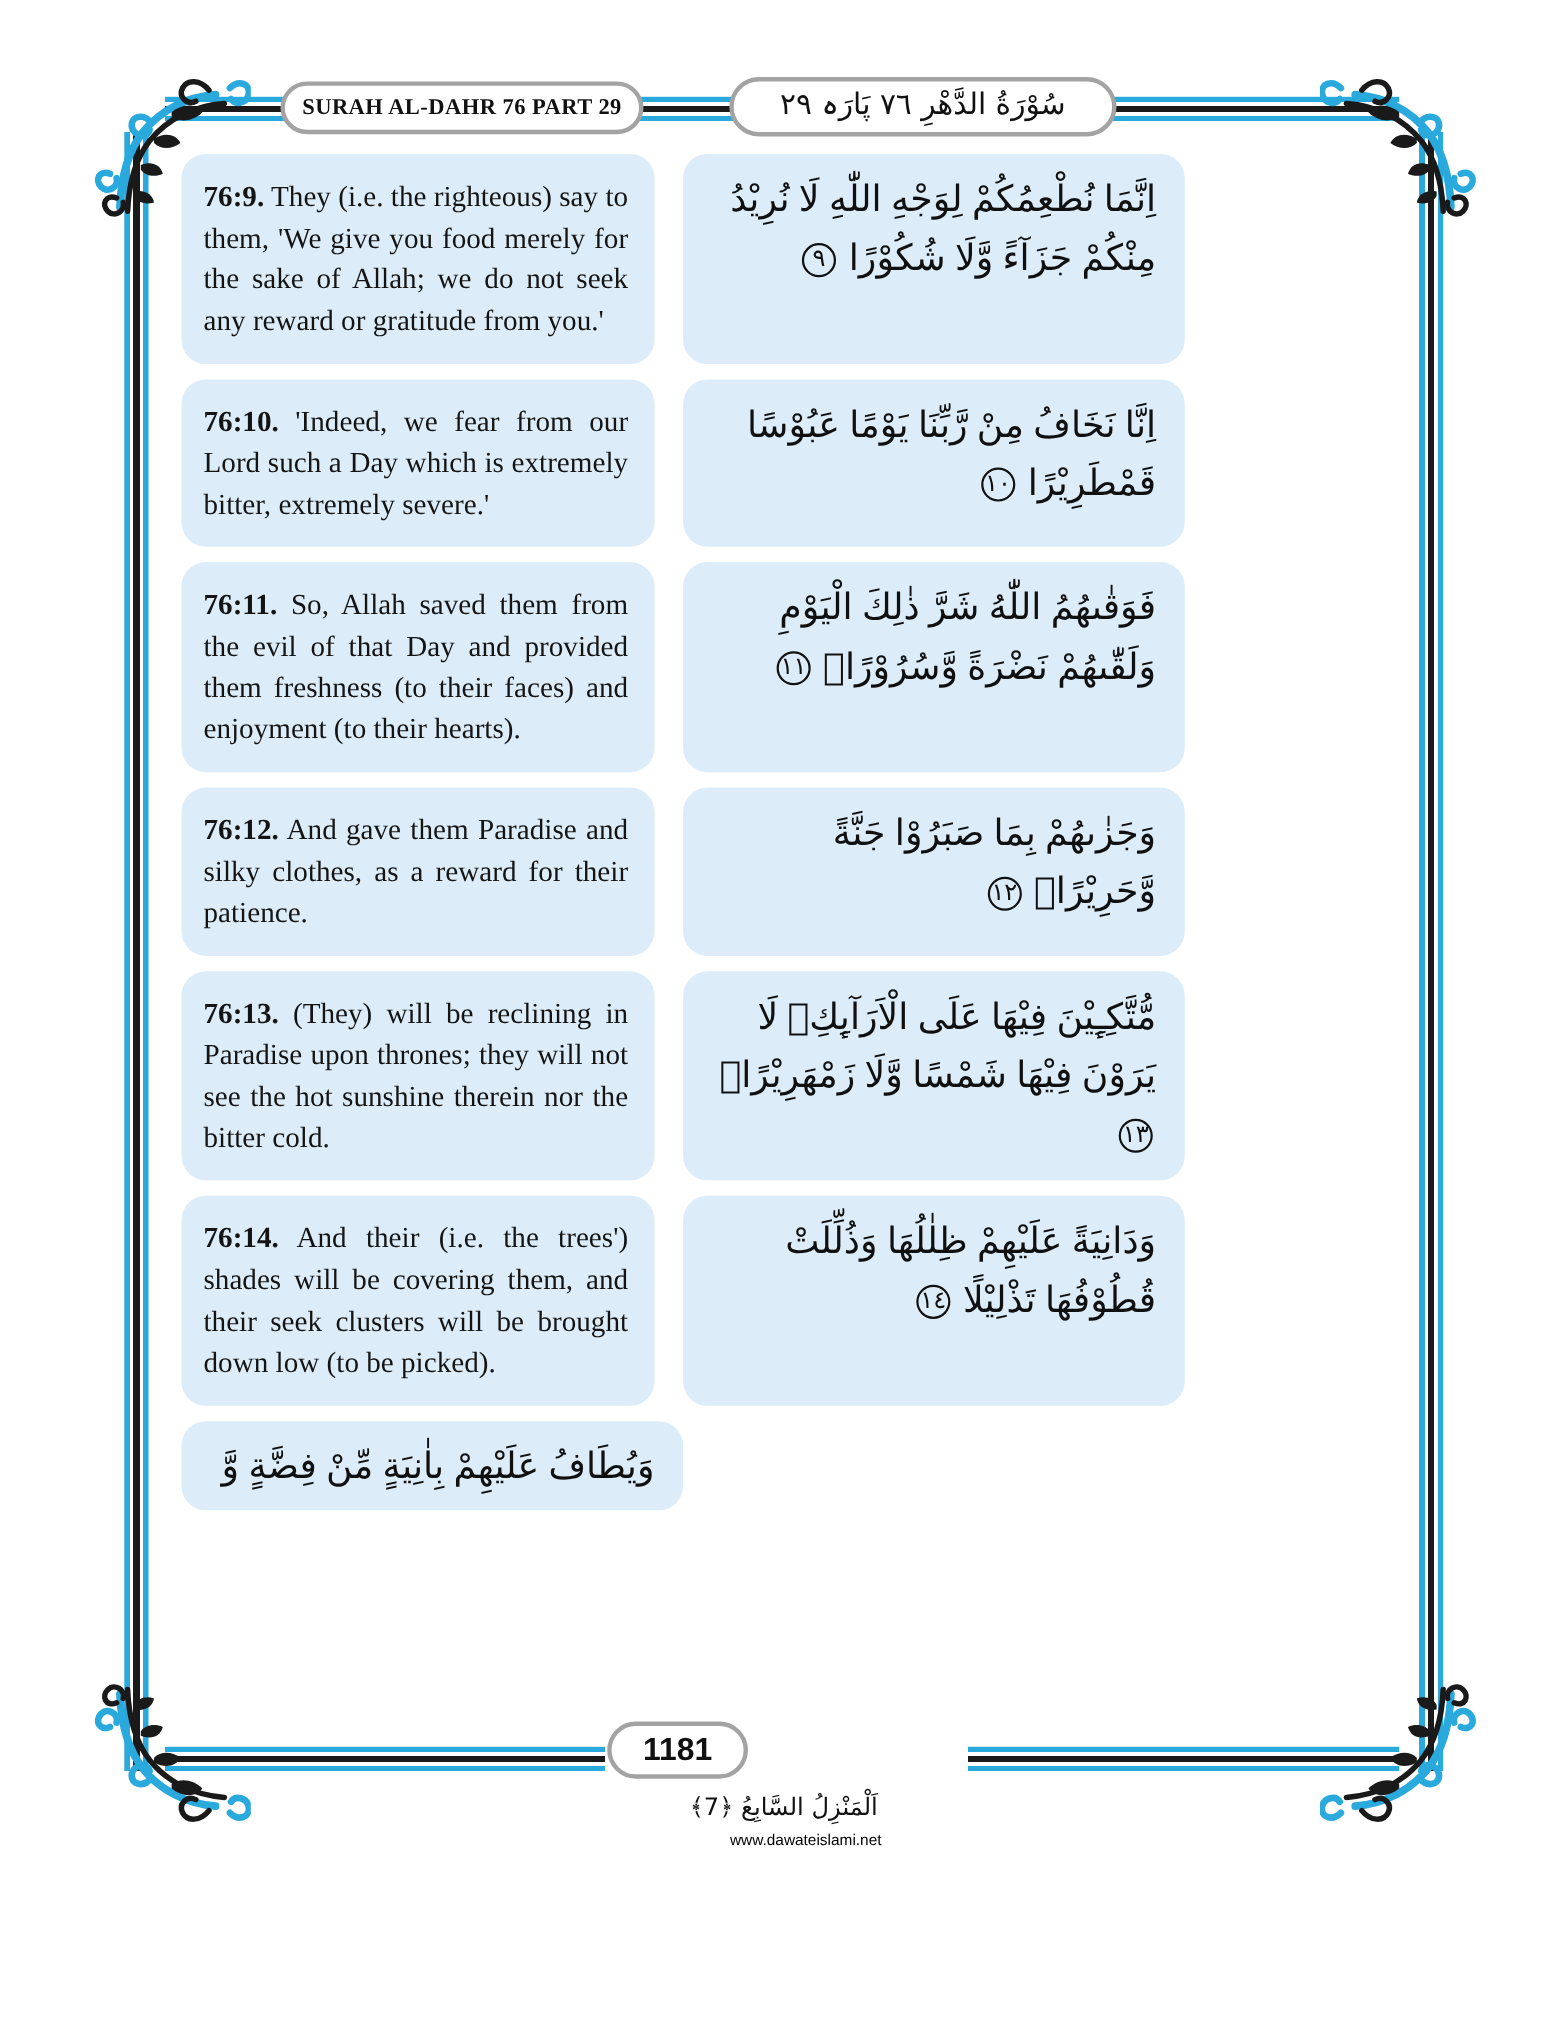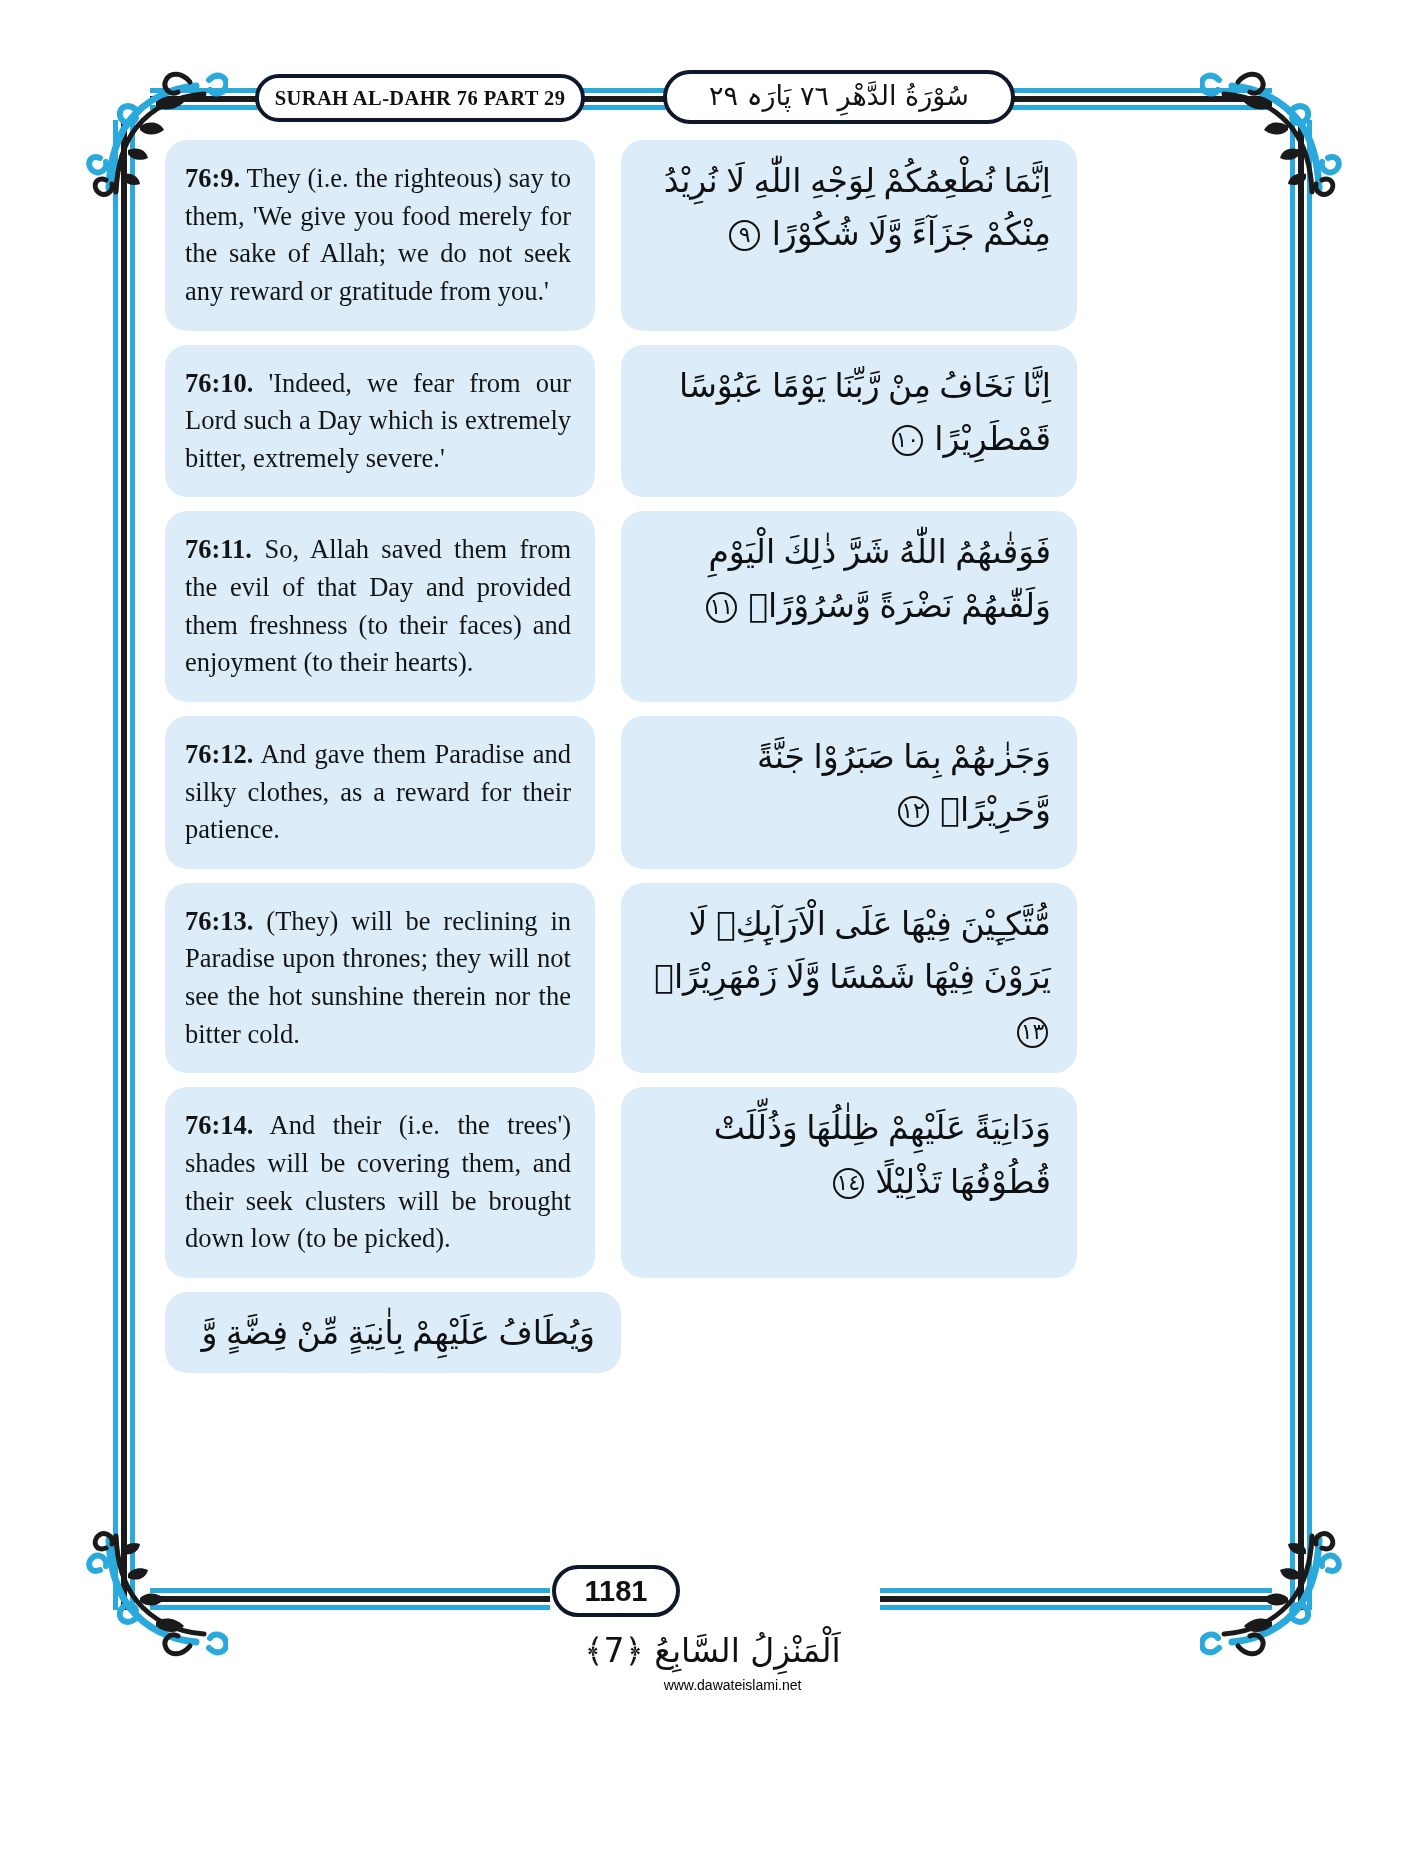--- a/index.html
+++ b/index.html
@@ -50,21 +50,21 @@
   .corner { position: absolute; width: 150px; height: 150px; }
   .corner.tl { left: 78px;   top: 58px; }
   .corner.tr { left: 1200px; top: 58px;   transform: scaleX(-1); }
   .corner.bl { left: 78px;   top: 1520px; transform: scaleY(-1); }
   .corner.br { left: 1200px; top: 1520px; transform: scale(-1,-1); }
 
   
   .pill {
     position: absolute;
     box-sizing: border-box;
-    border: 4px solid #0f172a;
+    border: 4px solid #a3a3a3;
     background: #ffffff;
     border-radius: 40px;
     display: flex;
     align-items: center;
     justify-content: center;
     z-index: 5;
   }
   .pill-en {
     left: 255px; top: 74px; width: 330px; height: 48px;
   }
@@ -157,21 +157,21 @@
   
   .footer {
     position: absolute;
     left: 0;
     top: 1630px;
     width: 1425px;
     text-align: center;
   }
   .footer .manzil {
     font-family: "DejaVu Sans", sans-serif;
-    font-size: 33px;
+    font-size: 22px;
     color: #111111;
     direction: rtl;
     line-height: 1.25;
   }
   .footer .site {
     margin-top: 6px;
     font-family: "Liberation Sans", sans-serif;
     font-size: 14px;
     color: #000000;
     padding-left: 40px;

